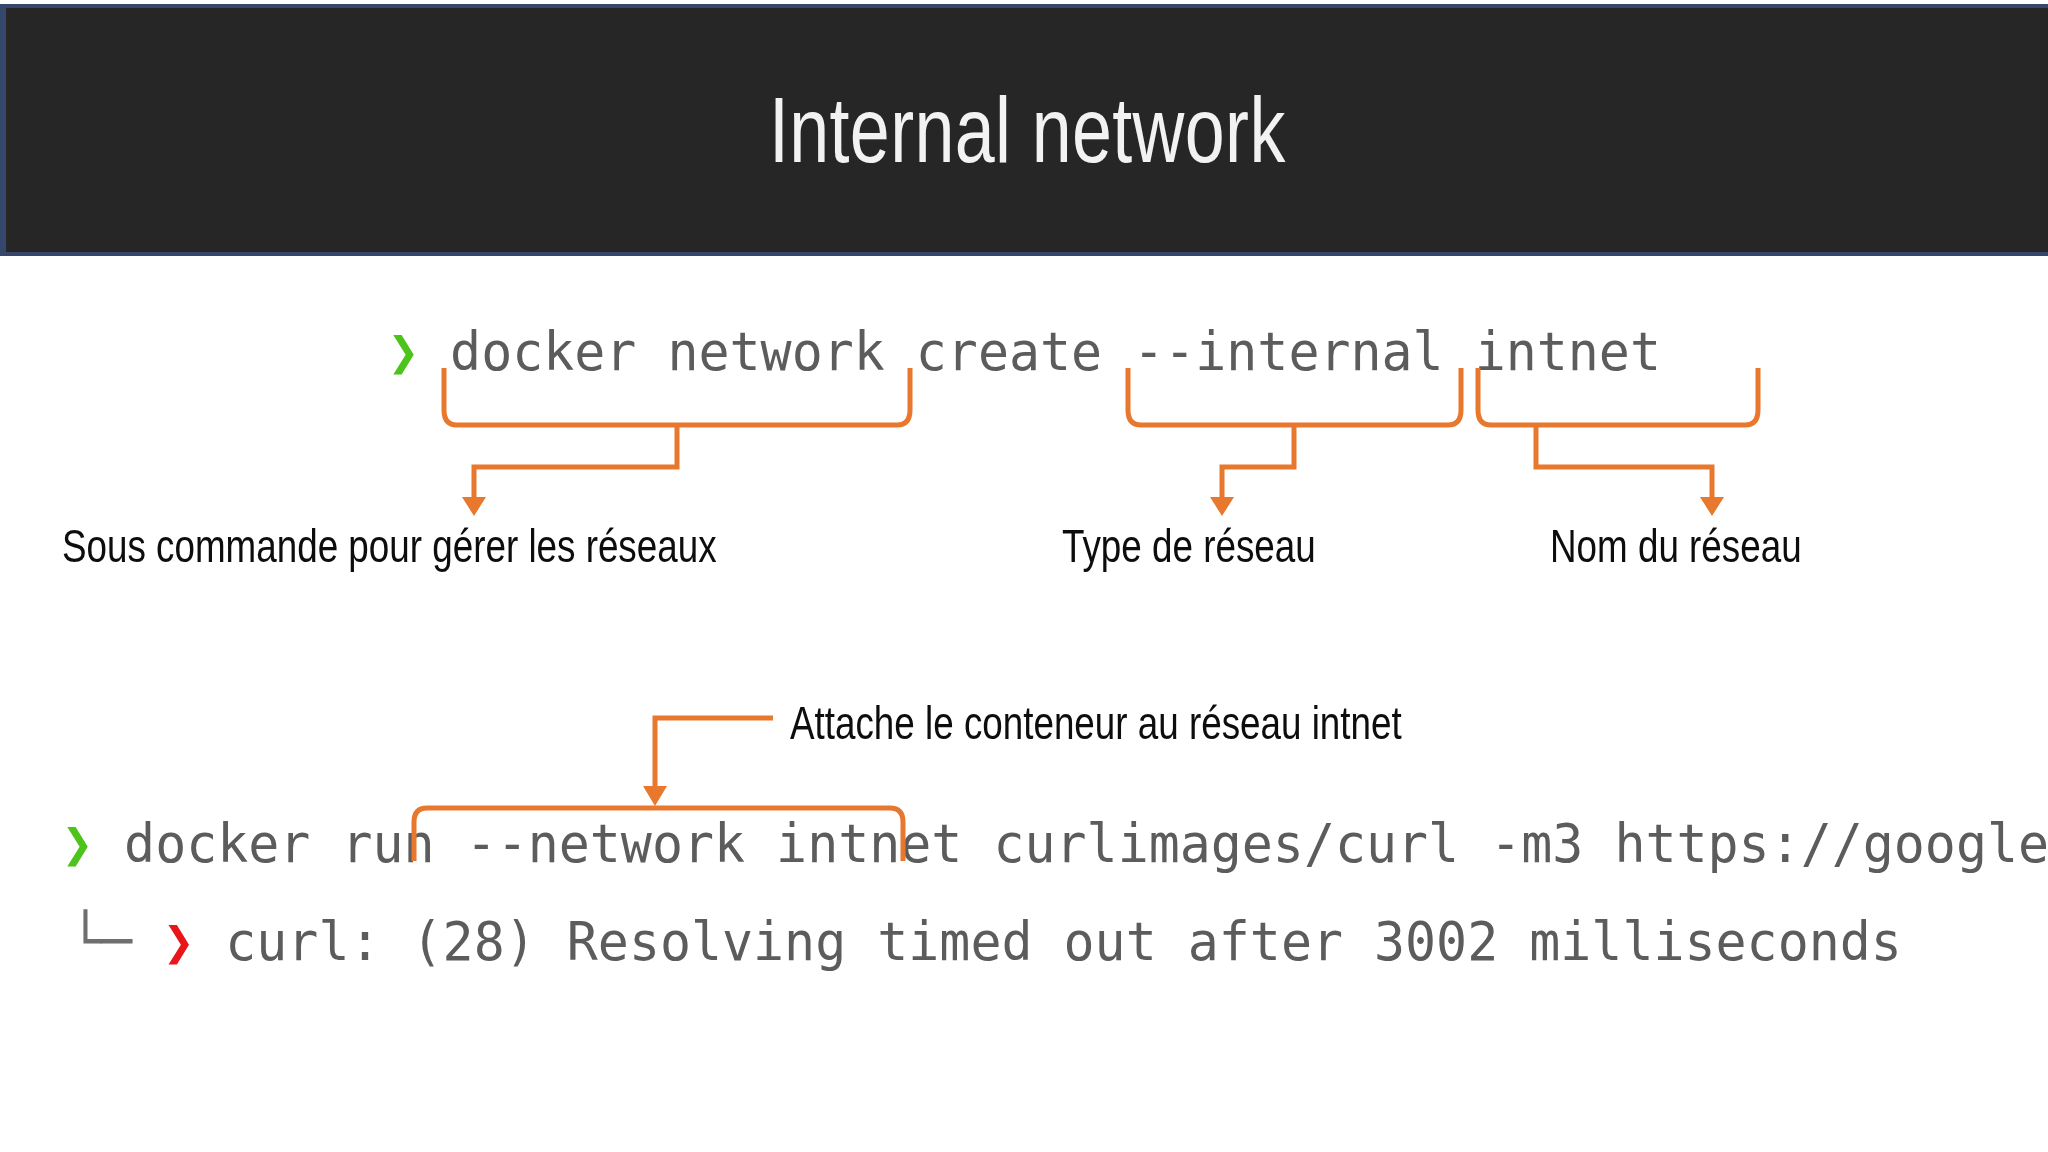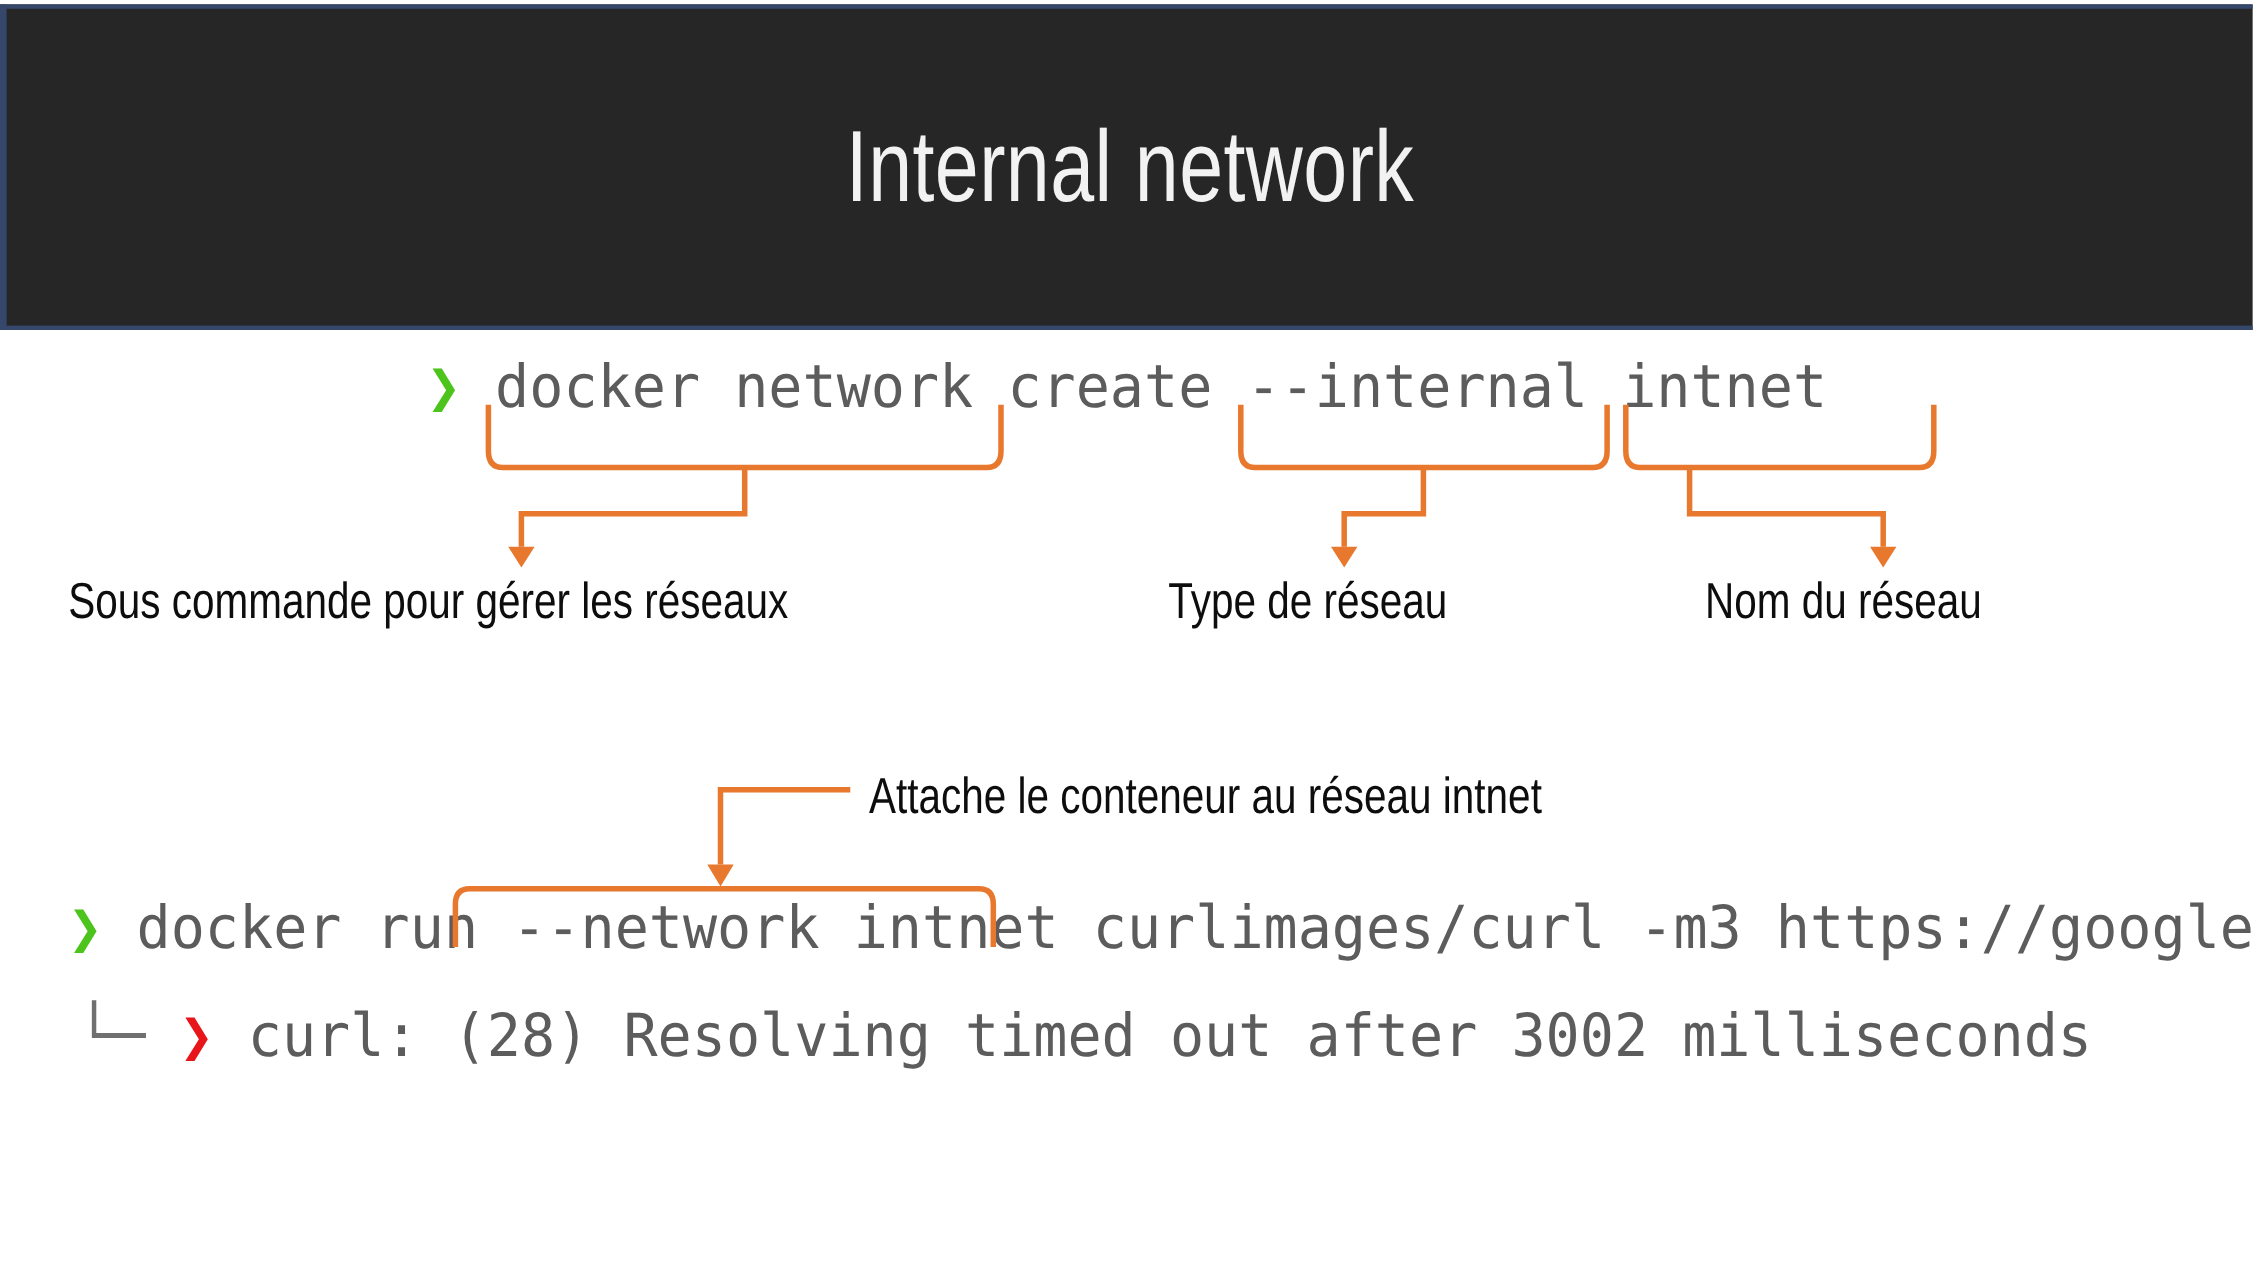--- a/index.html
+++ b/index.html
@@ -21,21 +21,21 @@
     inset: 0;
     background: #ffffff;
   }
 
   
   .header-band {
     position: absolute;
     left: 0px;
     top: 4px;
     width: 2048px;
-    height: 296px;
+    height: 252px;
     background: #262626;
     border: 4px solid #35486b;
     border-left-width: 6px;
     border-right-width: 0px;
     display: flex;
     align-items: center;
     justify-content: center;
   }
   .header-title {
     color: #f2f2f2;

